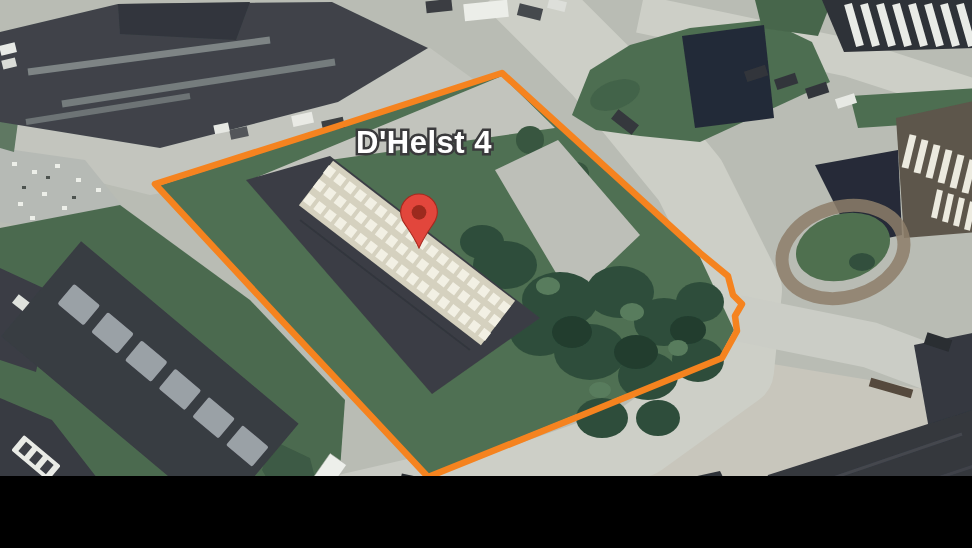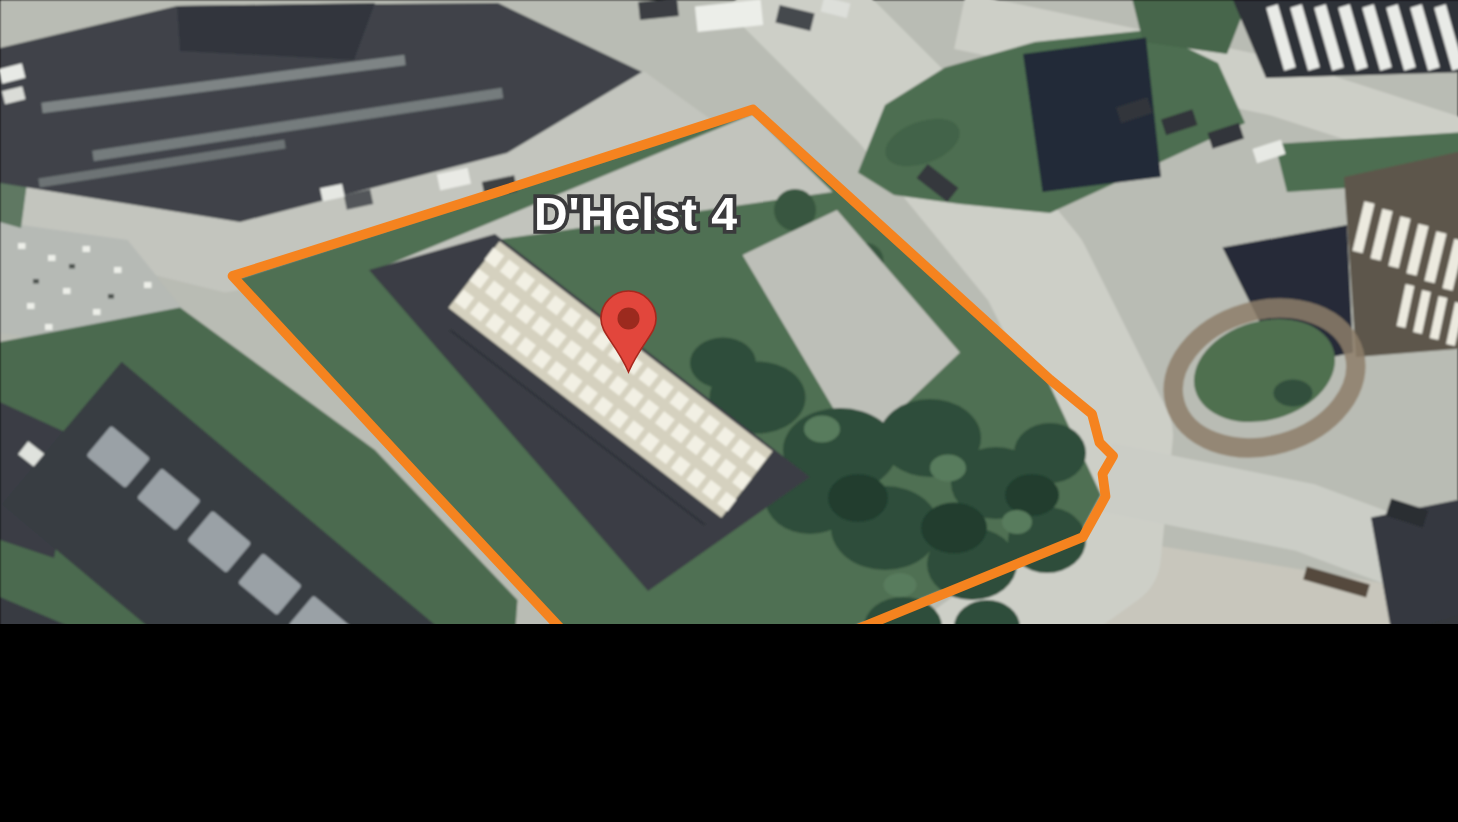--- a/index.html
+++ b/index.html
@@ -3,21 +3,21 @@
 <meta charset="utf-8">
 <style>
   :root{
     --boundary-orange:#F5831F;
     --pin-red:#E2463C;
     --pin-inner-red:#9C2A1E;
     --label-text:#FFFFFF;
     --label-outline:#3A3A3C;
   }
   html,body{margin:0;padding:0;background:#000;}
-  .stage{width:972px;height:416px;overflow:hidden;position:relative;}
+  .stage{width:972px;height:476px;overflow:hidden;position:relative;}
   svg{display:block;}
   .boundary{fill:none;stroke:var(--boundary-orange);stroke-width:6.5;stroke-linejoin:round;stroke-linecap:round;}
   .addr{font-family:"Liberation Sans","DejaVu Sans",sans-serif;font-weight:bold;font-size:31px;
         fill:var(--label-text);stroke:var(--label-outline);stroke-width:5px;paint-order:stroke;
         text-anchor:middle;letter-spacing:.5px;}
   .pin-body{fill:var(--pin-red);stroke:#a8271d;stroke-width:1;}
   .pin-hole{fill:var(--pin-inner-red);}
 </style>
 </head>
 <body>

